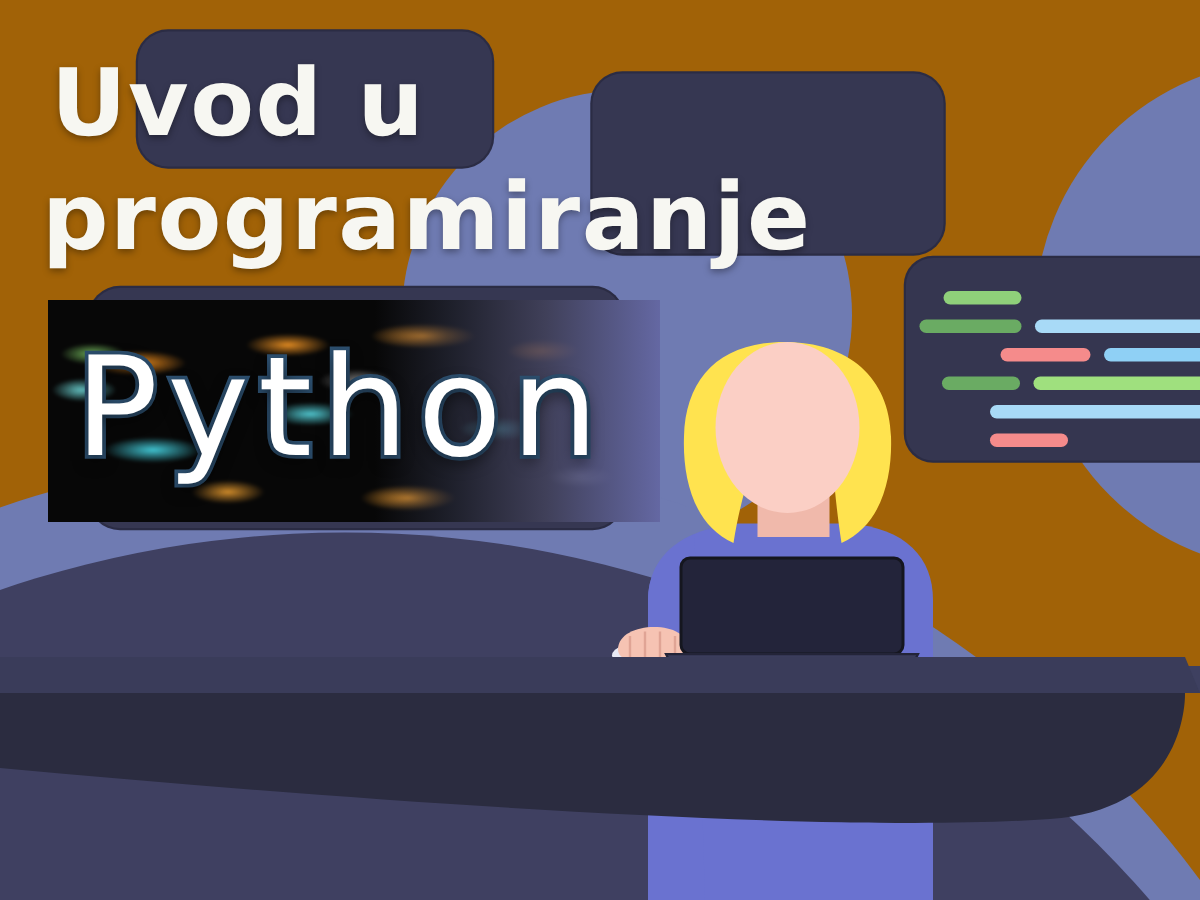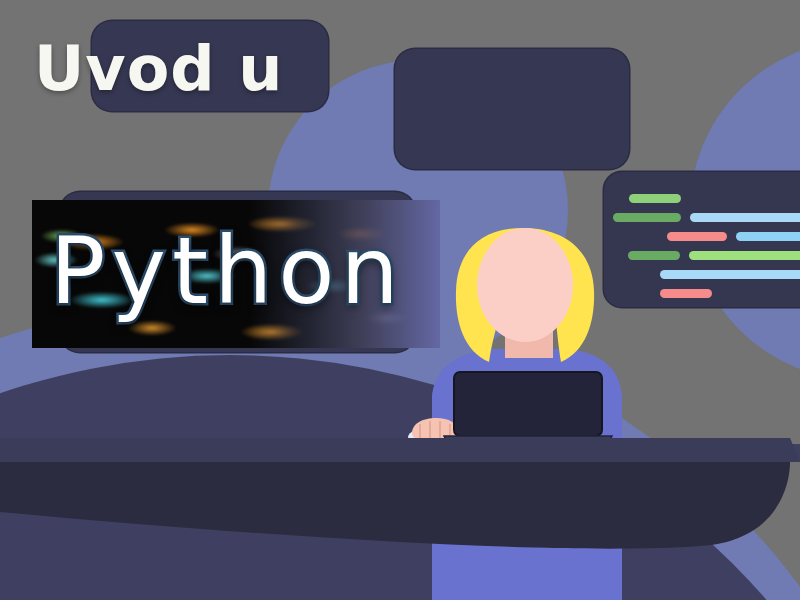--- a/index.html
+++ b/index.html
@@ -9,21 +9,21 @@
     background: #2e2e42;
   }
   body {
     font-family: "DejaVu Sans", sans-serif;
   }
   #poster {
     position: relative;
     width: 800px;
     height: 600px;
     overflow: hidden;
-    background: #737373;
+    background: #a16207;
   }
 
   
   .bg-circle {
     position: absolute;
     border-radius: 50%;
     background: #6f7bb2;
   }
   #circle-right {
     width: 340px;
@@ -233,15 +233,16 @@
         </div>
       </div>
   </div>
 
   <div id="python-banner">
     <div id="banner-photo"></div>
     <div id="banner-fade"></div>
   </div>
 
   <div class="headline" id="headline-1">Uvod u</div>
+  <div class="headline" id="headline-2">programiranje</div>
   <div id="headline-python">Python</div>
 
 </div>
 
 </body></html>

